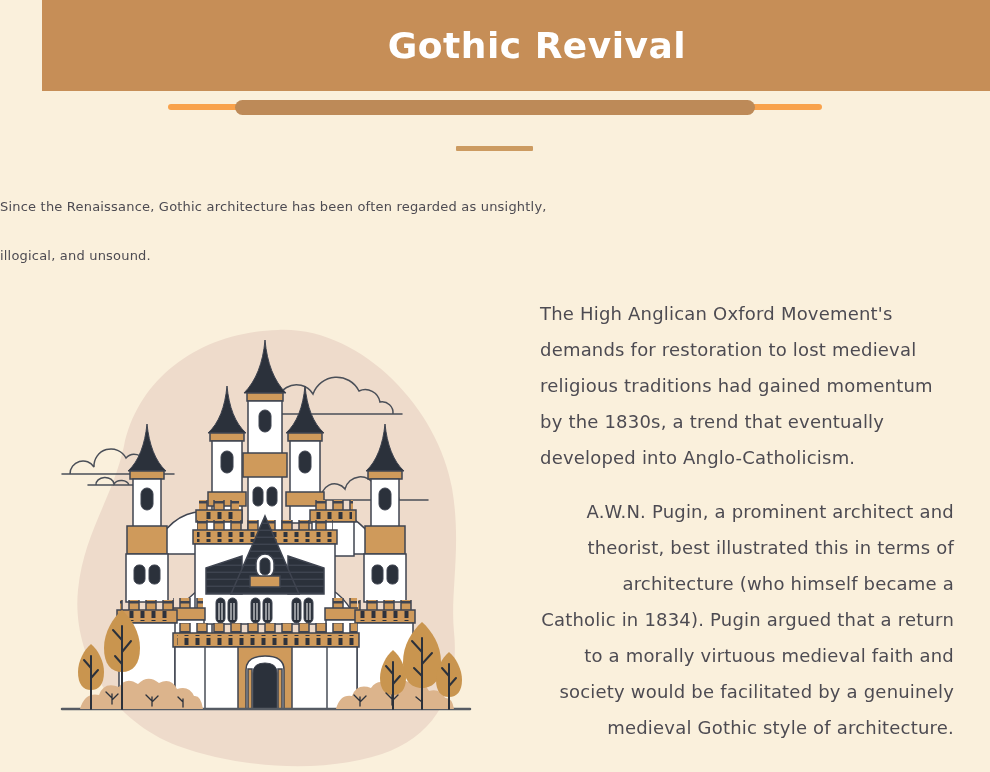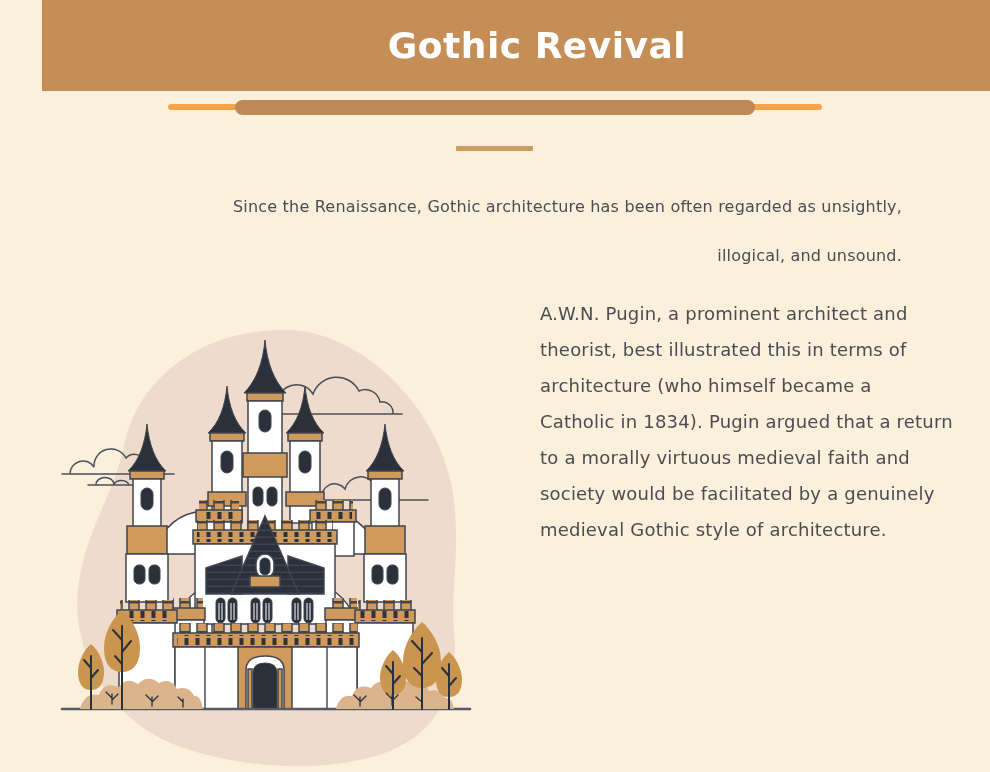--- a/index.html
+++ b/index.html
@@ -13,22 +13,22 @@
   .banner h1 { color:#ffffff; font-size:36px; font-weight:700; letter-spacing:0.5px; }
 
   .rod-line { position:absolute; left:168px; top:104px; width:654px; height:6px;
               border-radius:3px; background:#f9a24c; }
   .rod-pill { position:absolute; left:235px; top:100px; width:520px; height:15px;
               border-radius:8px; background:#bd8a58; }
 
   .divider { position:absolute; left:456px; top:146px; width:77px; height:5px;
              border-radius:1px; background:#cc9b61; }
 
-  .intro { position:absolute; left:0; top:182px; width:902px; text-align:right;
-           font-size:16px; line-height:49px; color:#4d4b52; letter-spacing:0.2px;
+  .intro { position:absolute; left:0; top:182px; width:902px; text-align:left;
+           font-size:13px; line-height:49px; color:#4d4b52; letter-spacing:0.2px;
            white-space:pre-line; }
 
   .illustration { position:absolute; left:60px; top:322px; width:440px; height:450px; }
   .illustration svg { display:block; width:440px; height:450px; }
 
   .body-text { position:absolute; left:540px; top:296px; width:414px; color:#4d4b52; }
   .body-text p { font-size:18px; line-height:36px; letter-spacing:0.2px; white-space:pre-line; }
   .body-text p + p { margin-top:18px;text-align:right; }
 
   
@@ -198,20 +198,25 @@
       <path class="leaf" d="M333,328 C326,334 320,345 320,356 C320,367 325,373 333,373 C341,373 346,367 346,356 C346,345 340,334 333,328 Z"></path>
       <path class="trunk" d="M333,387 V340 M333,352 L326,344 M333,362 L340,354"></path>
       <path class="leaf" d="M389,330 C382,336 376,347 376,358 C376,369 381,375 389,375 C397,375 402,369 402,358 C402,347 396,336 389,330 Z"></path>
       <path class="trunk" d="M389,387 V342 M389,354 L382,346 M389,364 L396,356"></path>
 
       <path class="twig" d="M52,382 V372 M52,376 L46,370 M52,378 L58,372 M92,384 V375 M92,379 L86,373 M92,380 L98,374 M123,385 V377 M123,380 L118,375 M300,384 V375 M300,379 L294,373 M300,380 L306,374 M332,383 V373 M332,377 L326,371 M332,379 L338,373 M362,385 V377 M362,380 L356,375"></path>
     </svg>
   </figure>
 
   <div class="body-text">
+    <p>The High Anglican Oxford Movement's
+demands for restoration to lost medieval
+religious traditions had gained momentum
+by the 1830s, a trend that eventually
+developed into Anglo-Catholicism.</p>
     <p>A.W.N. Pugin, a prominent architect and
 theorist, best illustrated this in terms of
 architecture (who himself became a
 Catholic in 1834). Pugin argued that a return
 to a morally virtuous medieval faith and
 society would be facilitated by a genuinely
 medieval Gothic style of architecture.</p>
   </div>
 
 </div>

